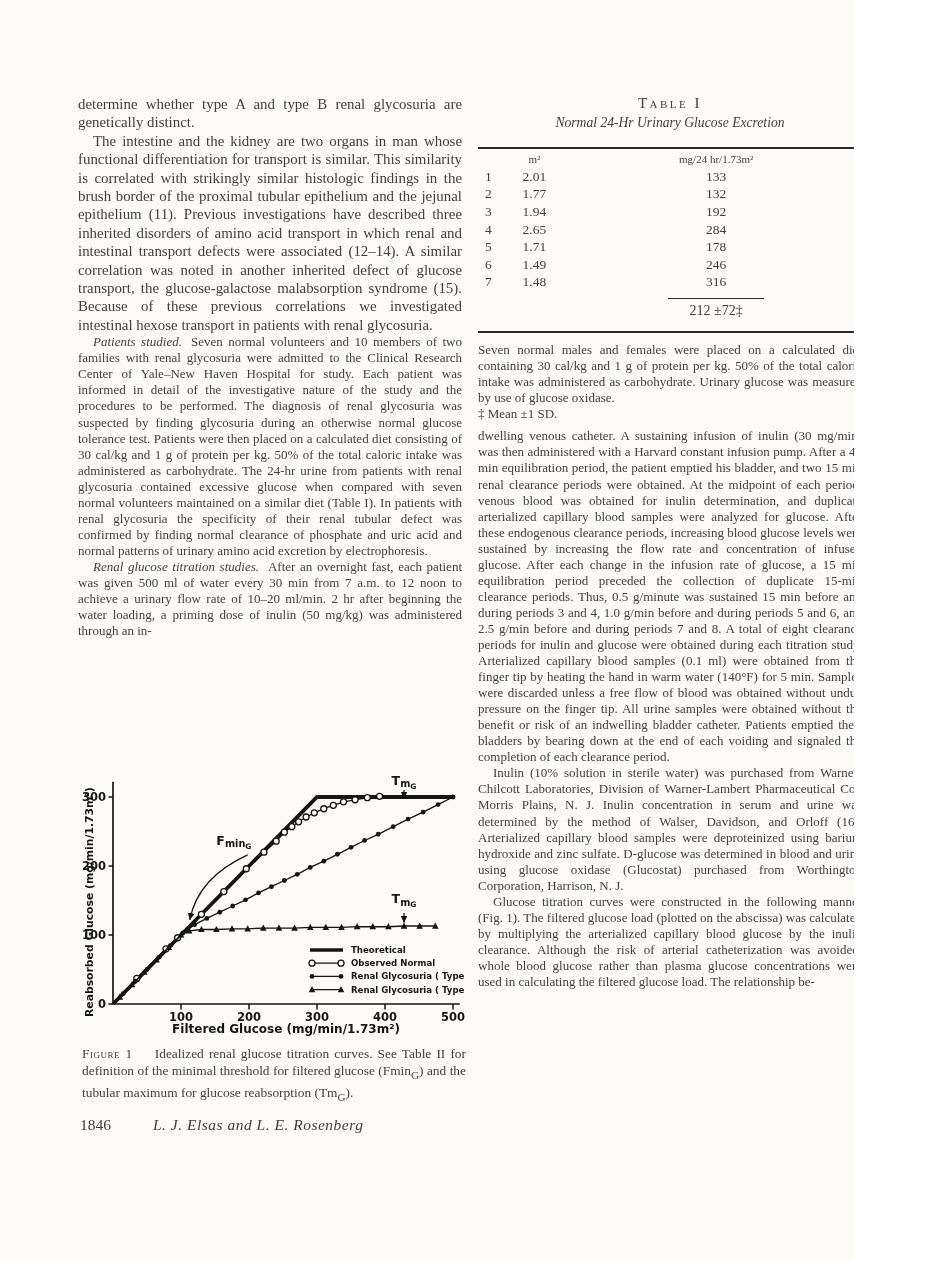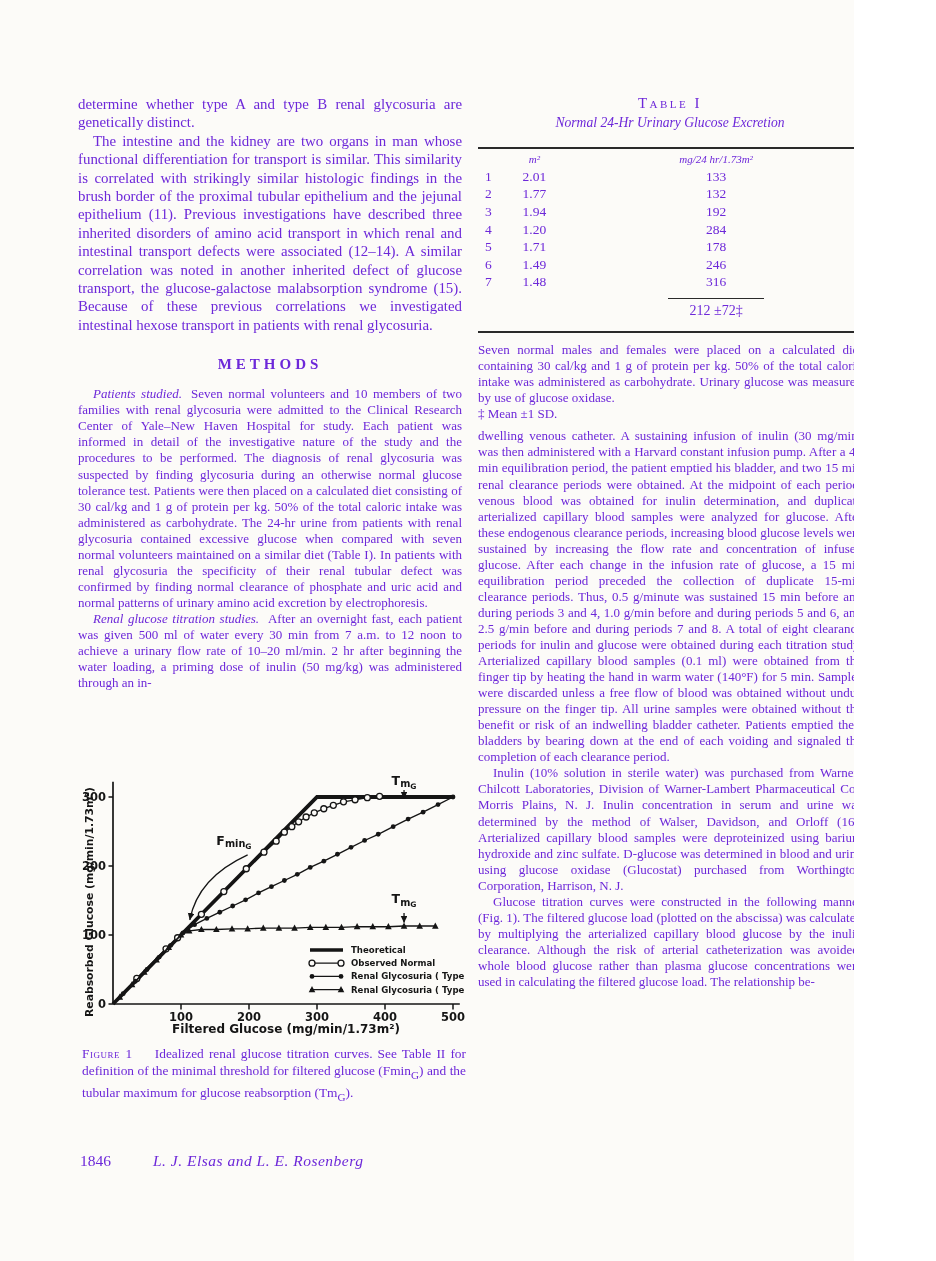--- a/index.html
+++ b/index.html
@@ -2,21 +2,21 @@
 <html><head>
 <meta charset="utf-8">
 <style>
   * { box-sizing: border-box; margin: 0; padding: 0; }
   html,body { background:#ffffff; }
   .page {
     position: relative;
     width: 854px; height: 1261px;
     background: #fcfbf8;
     font-family: "Liberation Serif", serif;
-    color: #6d28d9;
+    color: #404040;
     overflow: hidden;
   }
   .col { position: absolute; width: 384px; }
   .col.left  { left: 78px;  top: 95px; }
   .col.right { left: 478px; top: 95px; }
 
   p.lg { font-size: 14.9px; line-height: 18.4px; text-align: justify; }
   p.sm { font-size: 13px;   line-height: 16.05px; text-align: justify; }
   .ind { text-indent: 15px; }
   i.lead { margin-right: 9px; }
@@ -27,47 +27,46 @@
     letter-spacing: 4px;
     margin: 22px 0 13px 0;
   }
 
   
   .t-label { text-align: center; font-variant: small-caps; font-size: 15px; letter-spacing: 2.5px; margin-bottom: 3px; }
   .t-title { text-align: center; font-style: italic; font-size: 13.6px; margin-bottom: 16px; }
   table.tbl { width: 100%; border-collapse: collapse; border-top: 2.2px solid #2a2a2a; border-bottom: 2.2px solid #2a2a2a; }
   table.tbl th, table.tbl td { text-align: center; font-weight: normal; }
   table.tbl thead tr.cols th { font-size: 13.2px; padding: 7px 0 6px 0; border-bottom: 3px double #2a2a2a; }
-  table.tbl thead tr.units td { font-style: italic; font-size: 11px; padding: 4px 0 3px 0; }
+  table.tbl thead tr.units td { font-size: 11px; padding: 4px 0 3px 0; }
   table.tbl tbody td { font-size: 13.5px; padding: 0.8px 0; }
   .sumrule { width: 96px; margin: 7px auto 0 auto; border-top: 1.6px solid #2a2a2a; height: 4px; }
   td.sumval { font-size: 14px; padding: 1px 0 12px 0; }
   .t-notes { margin-top: 9px; }
   .t-notes p { font-size: 13px; line-height: 16.05px; text-align: justify; }
   .rc-body { margin-top: 6px; }
 
   
   .figure { position: absolute; left: 82px; top: 772px; width: 384px; }
   svg.chart { display: block; }
   svg.chart text { font-family: "DejaVu Sans", sans-serif; fill: #151515; }
   p.caption { font-size: 13.4px; line-height: 17.3px; text-align: justify; margin-top: 9px; }
   .sc { font-variant: small-caps; letter-spacing: 0.5px; margin-right: 22px; }
 
-  .footer { position: absolute; left: 80px; top: 1152px; font-size: 15.5px; }
+  .footer { position: absolute; left: 80px; top: 1116px; font-size: 15.5px; }
   .footer .authors { font-style: italic; margin-left: 42px; letter-spacing: 0.5px; }
 </style>
 </head>
 <body>
 
 <div class="page">
 
   <div class="col left">
     <p class="lg">determine whether type A and type B renal glycosuria are genetically distinct.</p>
     <p class="lg ind">The intestine and the kidney are two organs in man whose functional differentiation for transport is similar. This similarity is correlated with strikingly similar histologic findings in the brush border of the proximal tubular epithelium and the jejunal epithelium (11). Previous investigations have described three inherited disorders of amino acid transport in which renal and intestinal transport defects were associated (12–14). A similar correlation was noted in another inherited defect of glucose transport, the glucose-galactose malabsorption syndrome (15). Because of these previous correlations we investigated intestinal hexose transport in patients with renal glycosuria.</p>
-    <h2 class="methods">METHODS</h2>
     <p class="sm ind"><i class="lead">Patients studied.</i><span>Seven normal volunteers and 10 members of two families with renal glycosuria were admitted to the Clinical Research Center of Yale–New Haven Hospital for study. Each patient was informed in detail of the investigative nature of the study and the procedures to be performed. The diagnosis of renal glycosuria was suspected by finding glycosuria during an otherwise normal glucose tolerance test. Patients were then placed on a calculated diet consisting of 30 cal/kg and 1 g of protein per kg. 50% of the total caloric intake was administered as carbohydrate. The 24-hr urine from patients with renal glycosuria contained excessive glucose when compared with seven normal volunteers maintained on a similar diet (Table I). In patients with renal glycosuria the specificity of their renal tubular defect was confirmed by finding normal clearance of phosphate and uric acid and normal patterns of urinary amino acid excretion by electrophoresis.</span></p>
     <p class="sm ind"><i class="lead">Renal glucose titration studies.</i><span>After an overnight fast, each patient was given 500 ml of water every 30 min from 7 a.m. to 12 noon to achieve a urinary flow rate of 10–20 ml/min. 2 hr after beginning the water loading, a priming dose of inulin (50 mg/kg) was administered through an in-</span></p>
   </div>
 
   <div class="figure">
     <svg class="chart" width="384" height="264" viewBox="0 0 384 264">
       <defs>
         <marker id="ah" markerWidth="7" markerHeight="7" refX="5.2" refY="2.6" orient="auto">
           <path d="M0,0 L5.6,2.6 L0,5.2 Z" fill="#151515"></path>
         </marker>
@@ -217,21 +216,21 @@
               <td>1.77</td>
               <td>132</td>
             </tr>
           <tr>
               <td>3</td>
               <td>1.94</td>
               <td>192</td>
             </tr>
           <tr>
               <td>4</td>
-              <td>1.20</td>
+              <td>2.65</td>
               <td>284</td>
             </tr>
           <tr>
               <td>5</td>
               <td>1.71</td>
               <td>178</td>
             </tr>
           <tr>
               <td>6</td>
               <td>1.49</td>

